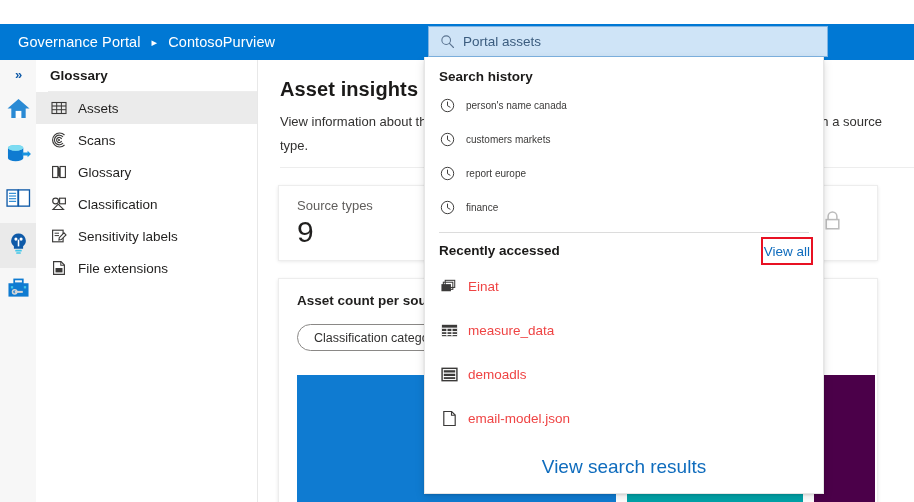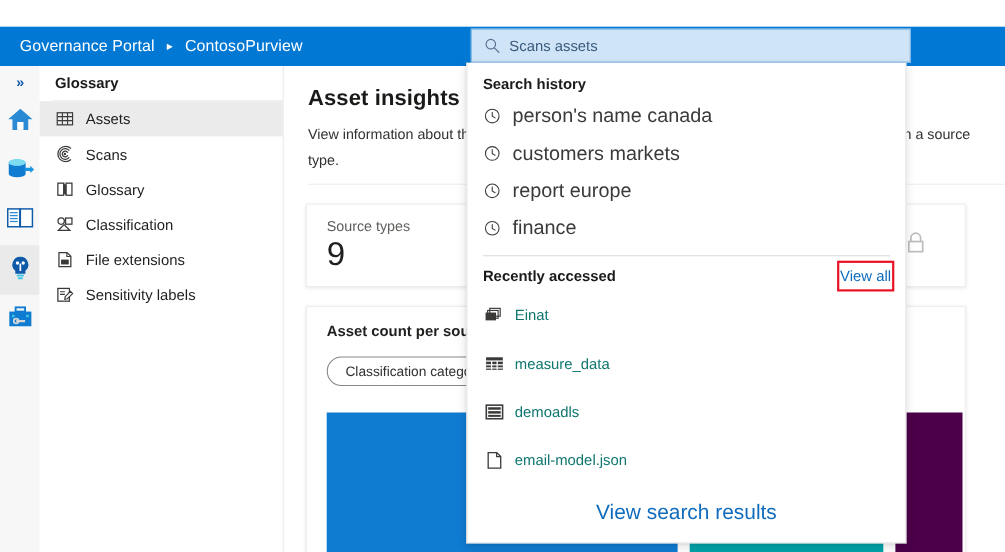--- a/index.html
+++ b/index.html
@@ -113,41 +113,41 @@
     box-shadow: 0 3.2px 9px rgba(0,0,0,.13), 0 .6px 1.8px rgba(0,0,0,.11);
     border: 1px solid #e6e6e6; border-top: none;
   }
   .fly-section-title {
     font-size: 13.5px; font-weight: 600; color: #1b1a19;
     padding: 12px 0 0 14px;
   }
   .hist-list { padding-top: 4px; }
   .hist-item {
     height: 34px; display: flex; align-items: center; padding-left: 14px;
-    font-size: 18px; color: #3b3a39; cursor: pointer;
+    font-size: 10px; color: #3b3a39; cursor: pointer;
   }
   .hist-item .hi { width: 16px; height: 16px; flex: 0 0 16px; margin-right: 11px;
                    display: flex; align-items: center; justify-content: center; }
   .fly-rule { margin: 8px 14px 0 14px; border-top: 1px solid #dcdcdc; }
 
   .recent-head {
     display: flex; align-items: flex-end; justify-content: space-between;
     padding: 10px 14px 0 14px; position: relative;
   }
   .recent-head .rt { font-size: 13.5px; font-weight: 600; color: #1b1a19; }
   .viewall-wrap {
     position: absolute; right: 10px; top: 4px;
     border: 2.5px solid #e81123; padding: 3px 1px; background: #fff;
   }
   .viewall { font-size: 13.5px; color: #0f6cbd; cursor: pointer; white-space: nowrap; }
 
   .recent-list { padding-top: 6px; }
   .recent-item {
     height: 44px; display: flex; align-items: center; padding-left: 14px;
-    font-size: 13.5px; color: #0f766e; cursor: pointer;
+    font-size: 13.5px; color: #ef4444; cursor: pointer;
   }
   .recent-item .ri { width: 20px; height: 20px; flex: 0 0 20px; margin-right: 9px;
                      display: flex; align-items: center; justify-content: center; }
 
   .fly-footer {
     position: absolute; left: 0; bottom: 0; width: 100%; height: 52px;
     display: flex; align-items: center; justify-content: center;
   }
   .fly-footer .vsr { font-size: 19px; color: #0f6cbd; cursor: pointer; }
 </style>
@@ -164,21 +164,21 @@
     </div>
   </div>
 
   <div class="searchbox">
     <span class="mag">
       <svg viewBox="0 0 16 16" width="15" height="15">
         <circle cx="6.6" cy="6.6" r="4.6" fill="none" stroke="#5a7390" stroke-width="1.15"></circle>
         <line x1="10.1" y1="10.1" x2="14.4" y2="14.4" stroke="#5a7390" stroke-width="1.15" stroke-linecap="round"></line>
       </svg>
     </span>
-    <span class="ph">Scans assets</span>
+    <span class="ph">Portal assets</span>
   </div>
 
   <div class="rail">
     <div class="chev">»</div>
 
     <div class="railicon">
       <span>
         <svg viewBox="0 0 26 24" width="25" height="23">
           <path d="M13 2 L24.5 12 L20.5 12 L20.5 22 L5.5 22 L5.5 12 L1.5 12 Z" fill="#2a8ad4"></path>
           <rect x="10" y="14.5" width="6" height="7.5" fill="#ffffff"></rect>
@@ -286,38 +286,38 @@
             <rect x="8.6" y="2.2" width="5.8" height="5.6" fill="none" stroke="#3b3a39" stroke-width="1.15"></rect>
             <path d="M2 13.5 L12.5 13.5 L7.2 8.2 Z" fill="none" stroke="#3b3a39" stroke-width="1.15"></path>
           </svg>
         </span>
         <span class="nl">Classification</span>
       </div>
 
       <div class="navitem">
         <span class="ni">
           <svg viewBox="0 0 16 16" width="16" height="16">
-            <path d="M2.6 1.6 L10 1.6 L13.4 5 L13.4 14.4 L2.6 14.4 Z" fill="none" stroke="#3b3a39" stroke-width="1.15"></path>
-            <path d="M9.8 1.8 L9.8 5.2 L13.2 5.2" fill="none" stroke="#3b3a39" stroke-width="1.05"></path>
-            <rect x="4.5" y="8" width="7" height="4.4" fill="#3b3a39"></rect>
-          </svg>
-        </span>
-        <span class="nl">File extensions</span>
-      </div>
-
-      <div class="navitem">
-        <span class="ni">
-          <svg viewBox="0 0 16 16" width="16" height="16">
             <rect x="1.6" y="2.2" width="10.5" height="11.6" fill="none" stroke="#3b3a39" stroke-width="1.15"></rect>
             <line x1="3.6" y1="5.2" x2="8" y2="5.2" stroke="#3b3a39" stroke-width="1"></line>
             <line x1="3.6" y1="7.6" x2="8" y2="7.6" stroke="#3b3a39" stroke-width="1"></line>
             <path d="M8.3 9.6 L13 4.9 L15 6.9 L10.3 11.6 L7.9 12 Z" fill="#ffffff" stroke="#3b3a39" stroke-width="1.1"></path>
           </svg>
         </span>
         <span class="nl">Sensitivity labels</span>
+      </div>
+
+      <div class="navitem">
+        <span class="ni">
+          <svg viewBox="0 0 16 16" width="16" height="16">
+            <path d="M2.6 1.6 L10 1.6 L13.4 5 L13.4 14.4 L2.6 14.4 Z" fill="none" stroke="#3b3a39" stroke-width="1.15"></path>
+            <path d="M9.8 1.8 L9.8 5.2 L13.2 5.2" fill="none" stroke="#3b3a39" stroke-width="1.05"></path>
+            <rect x="4.5" y="8" width="7" height="4.4" fill="#3b3a39"></rect>
+          </svg>
+        </span>
+        <span class="nl">File extensions</span>
       </div>
 
     </div>
   </div>
 
   <div class="main">
     <div class="page-head">
       <div class="page-title">Asset insights</div>
       <div class="page-desc">View information about the assets in your data estate, including whether they're associated with a source type.</div>
       <div class="divider"></div>

